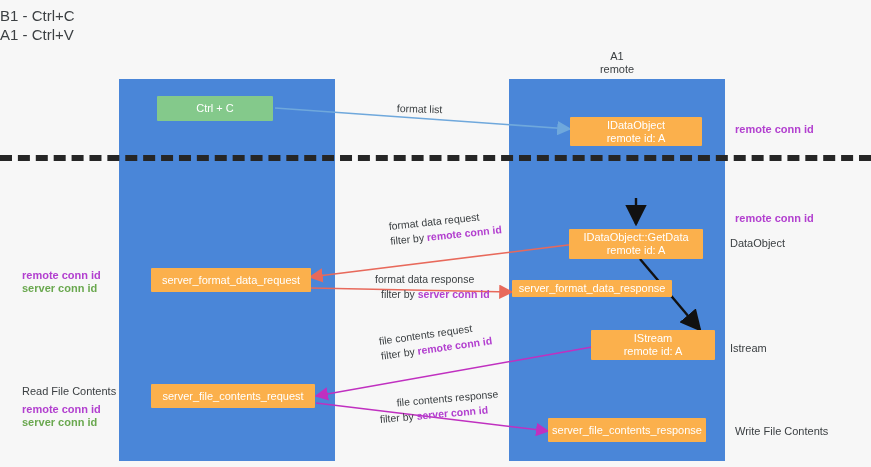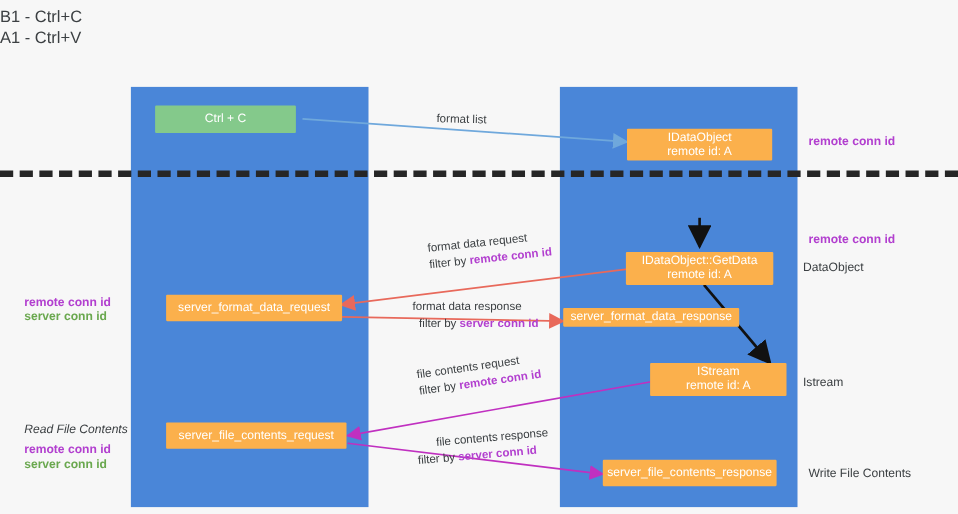--- a/index.html
+++ b/index.html
@@ -79,20 +79,22 @@
 <body>
 
 <div id="stage">
 
   <div class="abs lane" style="left:119px;top:79px;width:216px;height:382px;"></div>
   <div class="abs lane" style="left:509px;top:79px;width:216px;height:382px;"></div>
 
   <div class="abs title">B1 - Ctrl+C
 A1 - Ctrl+V</div>
 
+  <div class="abs colhdr" style="left:509px;top:50px;width:216px;">A1
+remote</div>
 
   <svg class="arrows">
     <defs>
       <marker id="ab" markerWidth="9" markerHeight="9" refX="8" refY="4.5" orient="auto">
         <path d="M0,0 L9,4.5 L0,9 z" fill="#6fa8dc"></path>
       </marker>
       <marker id="ar" markerWidth="9" markerHeight="9" refX="8" refY="4.5" orient="auto">
         <path d="M0,0 L9,4.5 L0,9 z" fill="#e8695b"></path>
       </marker>
       <marker id="am" markerWidth="9" markerHeight="9" refX="8" refY="4.5" orient="auto">
@@ -113,21 +115,21 @@
 
     <path d="M640,259 L700,330" stroke="#111111" stroke-width="2.4" fill="none" marker-end="url(#ak)"></path>
 
     <path d="M592,347 L316,396" stroke="#c030c0" stroke-width="1.5" fill="none" marker-end="url(#am)"></path>
 
     <path d="M316,403 L548,431" stroke="#c030c0" stroke-width="1.5" fill="none" marker-end="url(#am)"></path>
   </svg>
 
   <div class="abs divider"></div>
 
-  <div class="abs node green" style="left:141px;top:96px;width:128px;height:25px;">Ctrl + C</div>
+  <div class="abs node green" style="left:157px;top:96px;width:116px;height:25px;">Ctrl + C</div>
 
   <div class="abs node orange" style="left:570px;top:117px;width:132px;height:29px;">IDataObject
 remote id: A</div>
 
 
   <div class="abs node orange" style="left:569px;top:229px;width:134px;height:30px;">IDataObject::GetData
 remote id: A</div>
 
   <div class="abs node orange" style="left:151px;top:268px;width:160px;height:24px;">server_format_data_request</div>
 
@@ -170,17 +172,17 @@
 
   <div class="abs side" style="left:730px;top:236px;">DataObject</div>
 
   <div class="abs side" style="left:730px;top:341px;">Istream</div>
 
   <div class="abs side" style="left:735px;top:424px;">Write File Contents</div>
 
   <div class="abs side kw-remote" style="left:22px;top:268px;">remote conn id</div>
   <div class="abs side kw-server-green" style="left:22px;top:281px;">server conn id</div>
 
-  <div class="abs side" style="left:22px;top:384px;font-style:italic;">Read File Contents</div>
+  <div class="abs side" style="left:22px;top:384px;">Read File Contents</div>
   <div class="abs side kw-remote" style="left:22px;top:402px;">remote conn id</div>
   <div class="abs side kw-server-green" style="left:22px;top:415px;">server conn id</div>
 
 </div>
 
 </body></html>

